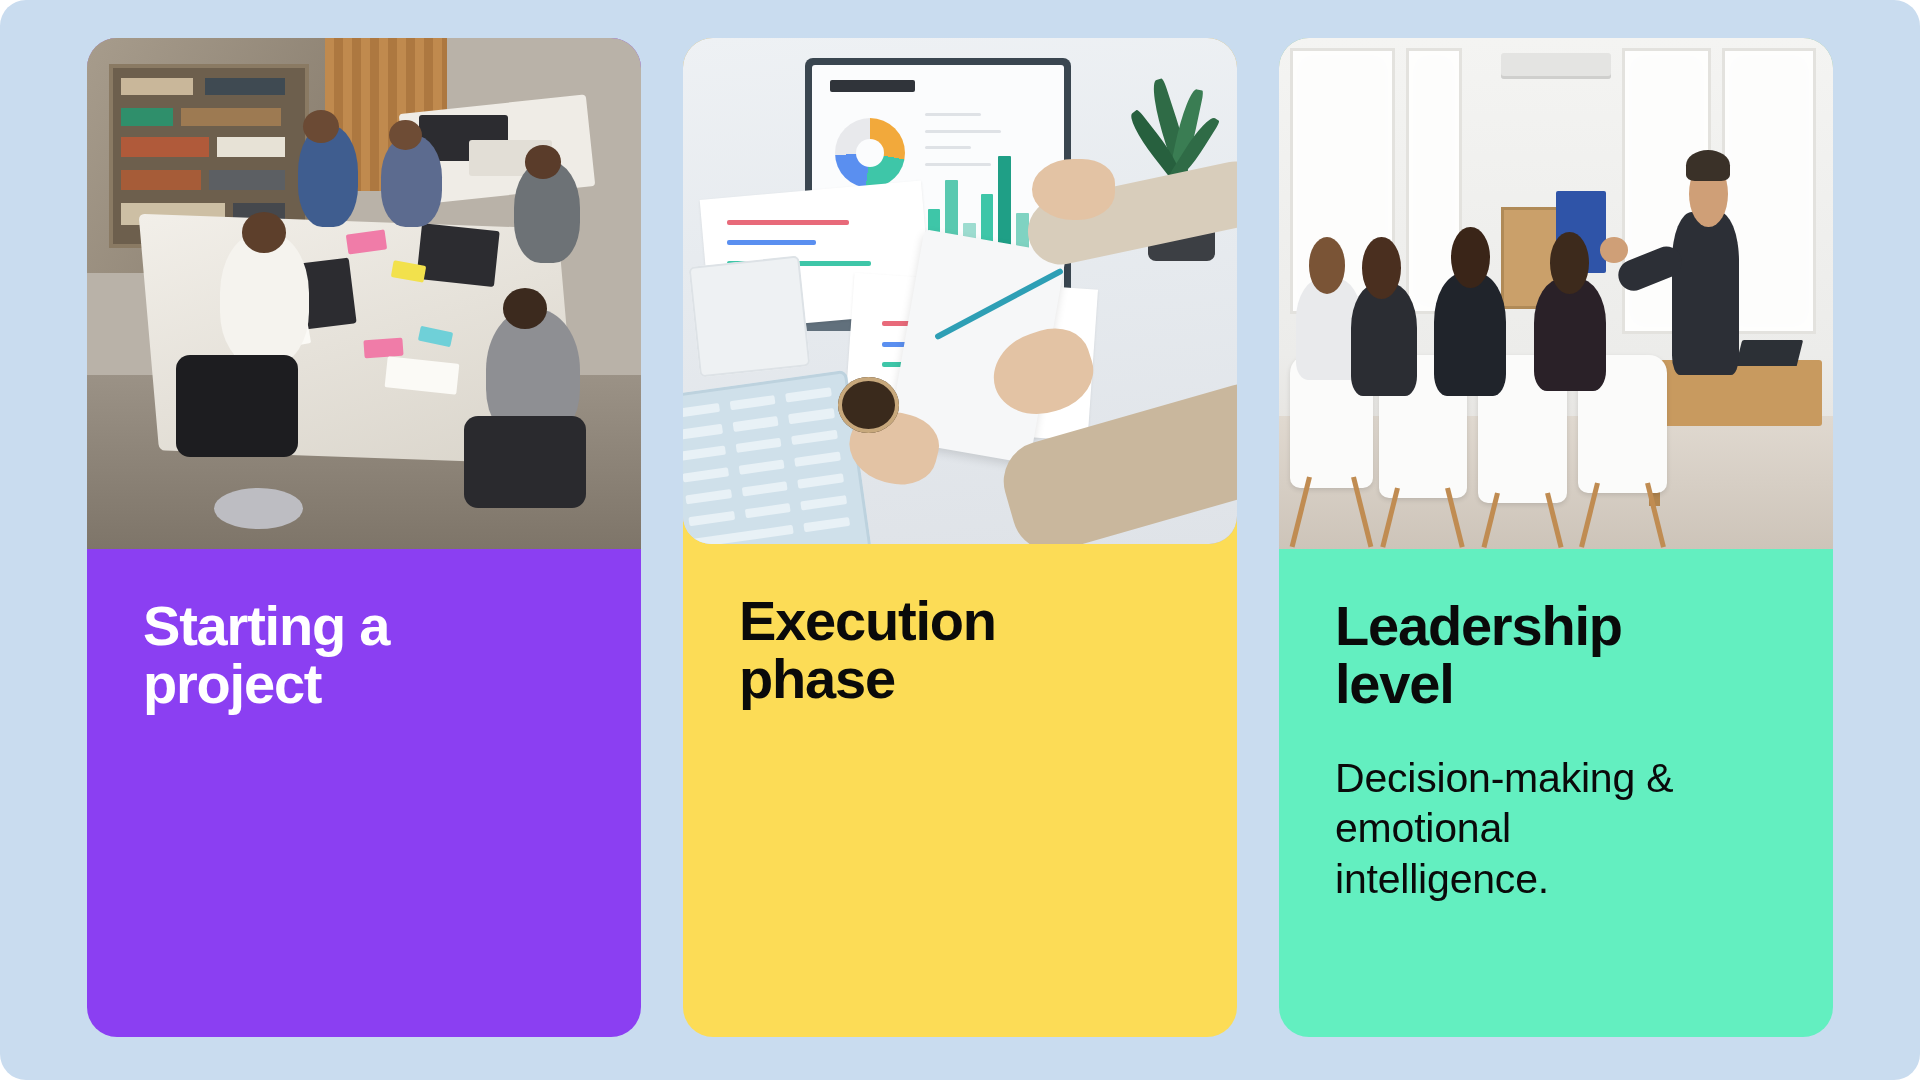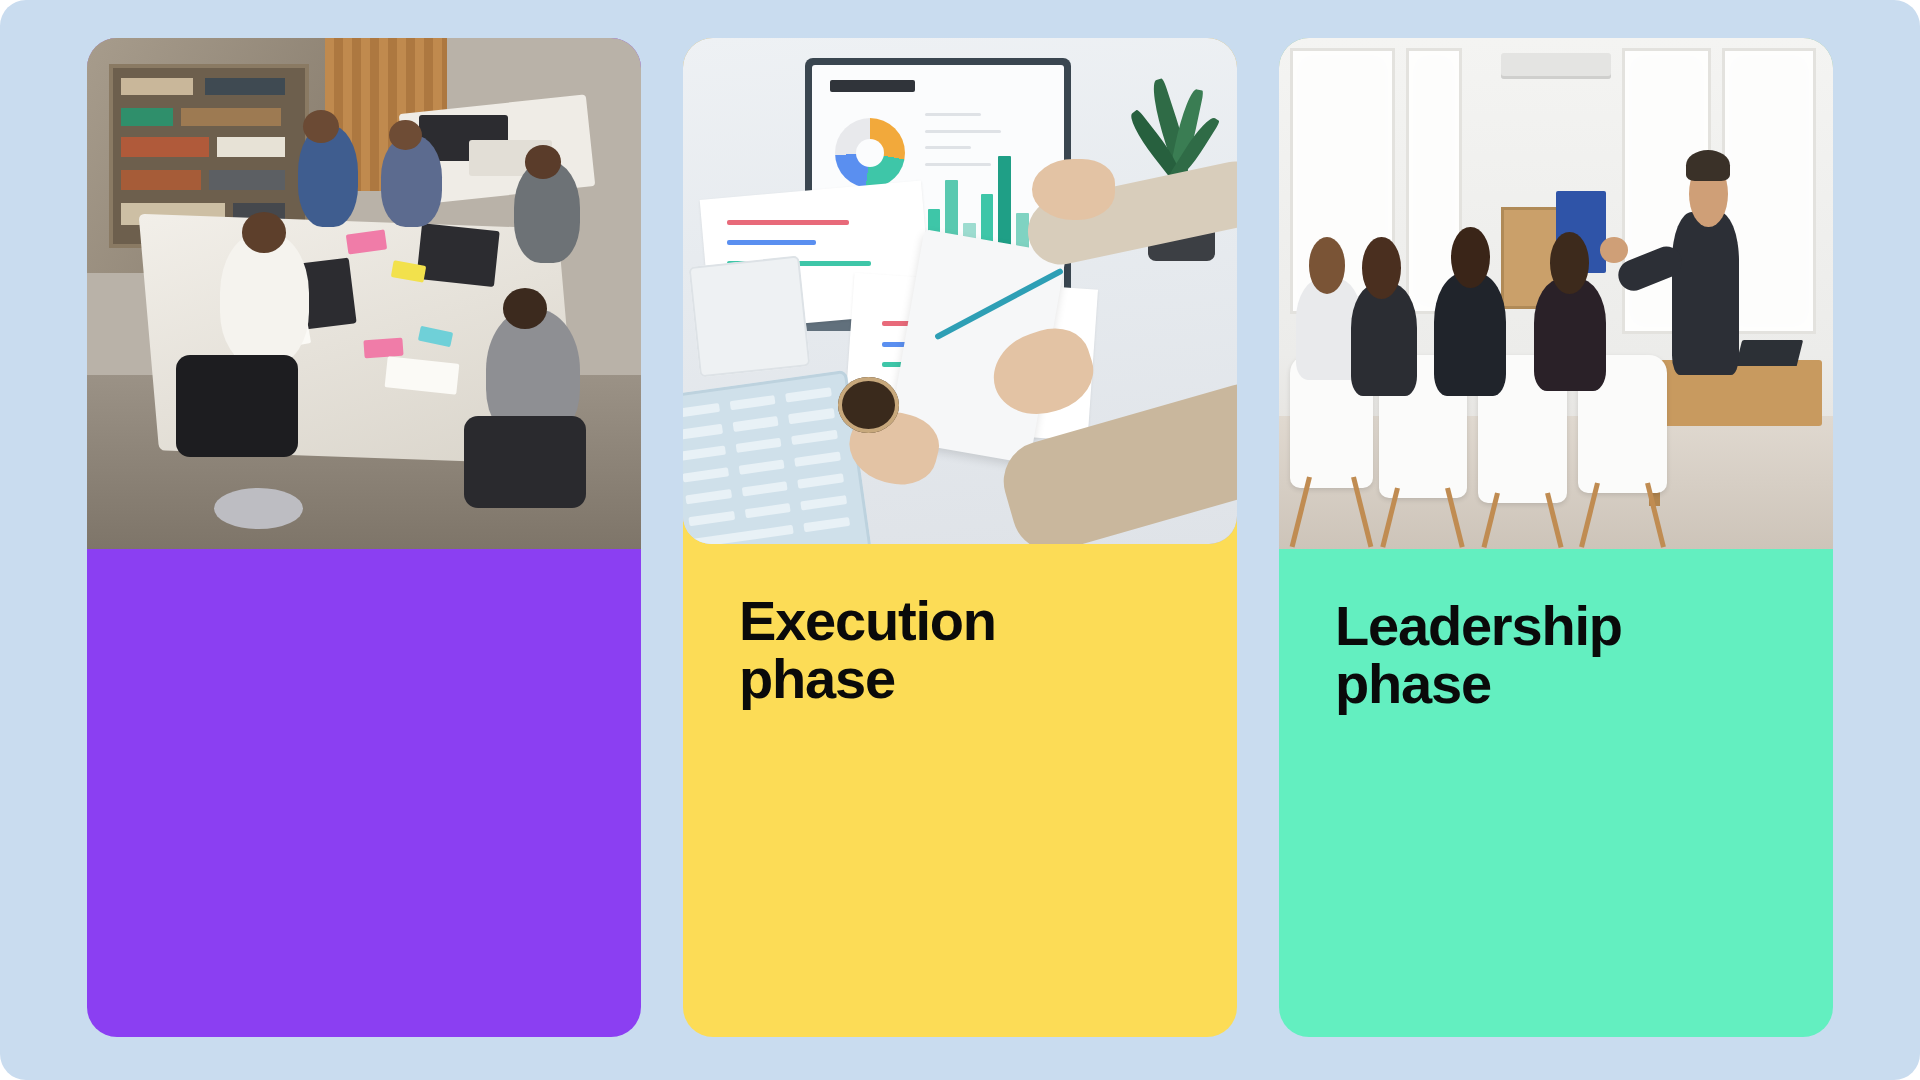--- a/index.html
+++ b/index.html
@@ -205,20 +205,22 @@
           <div class="p" style="left:24%;top:38%;width:16%;height:26%;background:#f5f3ee;"></div>
           <div class="p" style="left:28%;top:34%;width:8%;height:8%;background:#5d3f2b;border-radius:50%;"></div>
           <div class="p" style="left:72%;top:53%;width:17%;height:26%;background:#8e8f93;"></div>
           <div class="p" style="left:75%;top:49%;width:8%;height:8%;background:#3c2a1e;border-radius:50%;"></div>
           <div class="s1-chair" style="left:16%;top:62%;width:22%;height:20%;"></div>
           <div class="s1-chair" style="left:68%;top:74%;width:22%;height:18%;background:#2a2a2e;"></div>
           <div class="s1-chair" style="left:23%;bottom:4%;width:16%;height:8%;background:#bdbdc2;border-radius:50%;"></div>
         </div>
       </div>
       <div class="card-body">
+        <div class="card-title">Starting a
+project</div>
       </div>
     </div>
 
     <div class="card card-2 inset-photo">
       <div class="card-photo">
         <div class="scene s2">
           <div class="s2-lid">
             <div class="s2-screen">
               <div style="position:absolute;left:7%;top:6%;width:34%;height:5%;background:#30343a;border-radius:2px;"></div>
               <div class="s2-donut"></div>
@@ -330,18 +332,21 @@
           <div class="s3-person" style="left:13%;bottom:30%;width:12%;height:22%;background:#2b2d33;"></div>
           <div class="s3-head" style="left:15%;bottom:49%;width:7%;height:12%;background:#4a2f1f;"></div>
           <div class="s3-person" style="left:28%;bottom:30%;width:13%;height:24%;background:#20242b;"></div>
           <div class="s3-head" style="left:31%;bottom:51%;width:7%;height:12%;background:#3a2518;"></div>
           <div class="s3-person" style="left:46%;bottom:31%;width:13%;height:22%;background:#2a2128;"></div>
           <div class="s3-head" style="left:49%;bottom:50%;width:7%;height:12%;background:#3d2a1c;"></div>
         </div>
       </div>
       <div class="card-body">
         <div class="card-title">Leadership
-phase</div>
+level</div>
+        <div class="card-desc">Decision-making &amp;
+emotional
+intelligence.</div>
       </div>
     </div>
 
   </div>
 </div>
 
 </body></html>

